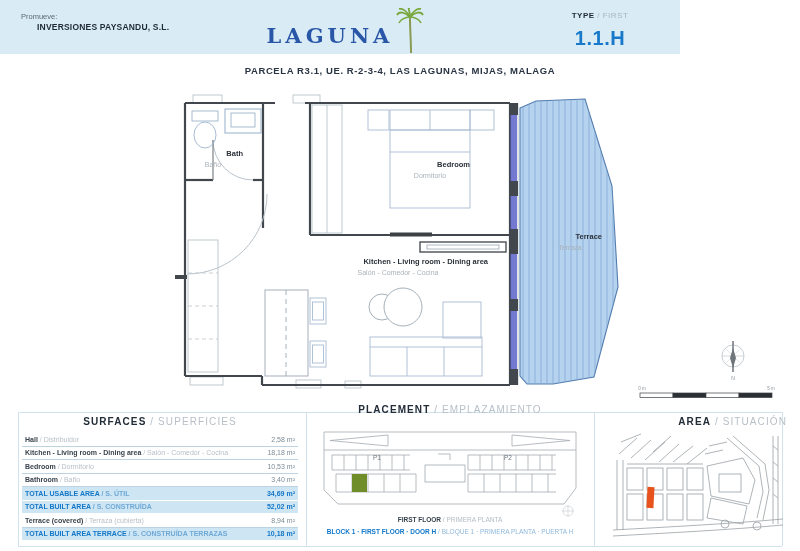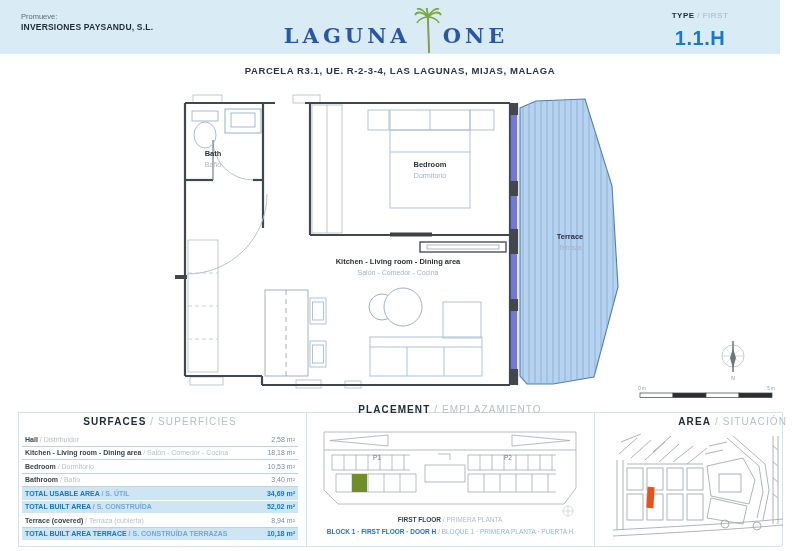--- a/index.html
+++ b/index.html
@@ -1,41 +1,41 @@
 <!DOCTYPE html>
 <html><head>
 <meta charset="utf-8">
 <style>
   html,body{margin:0;padding:0;}
   body{width:800px;height:551px;position:relative;background:#ffffff;
        font-family:"Liberation Sans",sans-serif;overflow:hidden;}
   svg text{font-family:"Liberation Sans",sans-serif;}
 
   
-  .header{position:absolute;left:0;top:0;width:780px;height:54px;background:#d9ecf6;}
+  .header{position:absolute;left:0;top:0;width:680px;height:54px;background:#d9ecf6;}
   .promoter{position:absolute;left:21px;top:12px;line-height:1.3;}
   .promoter-label{font-size:7.5px;color:#5d6873;}
-  .promoter-name{font-size:8.5px;font-weight:bold;color:#1f2a37;letter-spacing:.2px;}
+  .promoter-name{font-size:8.5px;font-weight:bold;color:#1f2a37;letter-spacing:.2px;margin-left:16px;}
   .logo{position:absolute;left:12px;right:0;top:2px;height:50px;display:flex;
         justify-content:center;align-items:flex-end;}
   .logo-word{font-family:"DejaVu Serif",serif;font-weight:bold;font-size:21px;
              color:#2a56a7;letter-spacing:4px;line-height:1;padding-bottom:6px;}
   .palm{margin:0 1px -2px 3px;}
   .type-block{position:absolute;right:30px;top:11px;width:100px;text-align:center;}
   .type-label{font-size:8px;font-weight:bold;color:#1d2936;letter-spacing:.5px;}
   .type-label .es{color:#a9b4bd;font-weight:normal;}
   .type-value{font-size:20px;font-weight:bold;color:#1879ca;margin-top:7px;letter-spacing:.5px;}
 
   .subtitle{position:absolute;top:65px;left:0;width:800px;text-align:center;
             font-size:9.5px;font-weight:bold;color:#2a3544;letter-spacing:.6px;}
 
   
   .plan{position:absolute;left:165px;top:86px;}
   .room-label{position:absolute;text-align:center;line-height:1.4;pointer-events:none;}
-  .room-label .en{font-size:7.5px;font-weight:bold;color:#2a3138;display:block;}
+  .room-label .en{font-size:7.5px;font-weight:bold;color:#2a3138;display:block;text-align:right;}
   .room-label .es{font-size:7px;color:#a9b2ba;display:block;}
   .lbl-bath{left:183px;top:149px;width:60px;}
   .lbl-bedroom{left:390px;top:160px;width:80px;}
   .lbl-living{left:308px;top:257px;width:180px;}
   .lbl-terrace{left:538px;top:232px;width:64px;}
 
   
   .divider-h{position:absolute;left:18px;top:412px;width:764px;height:1px;background:#cfe2ee;}
   .divider-h2{position:absolute;left:18px;top:546px;width:764px;height:1px;background:#cfe2ee;}
   .div-v{position:absolute;top:412px;height:134px;width:1px;background:#cfe2ee;}
@@ -77,21 +77,20 @@
     <svg class="palm" width="28" height="46" viewBox="0 0 28 46">
       <path d="M14,10 C14,22 15,32 15,45" stroke="#8a9a55" stroke-width="2" fill="none"></path>
       <path d="M14,9 C9,4 3,3 1,7" stroke="#7aa83f" stroke-width="1.8" fill="none"></path>
       <path d="M14,9 C11,3 6,0 3,1" stroke="#7aa83f" stroke-width="1.8" fill="none"></path>
       <path d="M14,9 C14,2 11,0 14,0" stroke="#7aa83f" stroke-width="1.8" fill="none"></path>
       <path d="M14,9 C17,3 22,0 25,1" stroke="#7aa83f" stroke-width="1.8" fill="none"></path>
       <path d="M14,9 C19,4 25,3 27,7" stroke="#7aa83f" stroke-width="1.8" fill="none"></path>
       <path d="M14,9 C9,9 4,12 3,15" stroke="#7aa83f" stroke-width="1.6" fill="none"></path>
       <path d="M14,9 C19,9 24,12 25,15" stroke="#7aa83f" stroke-width="1.6" fill="none"></path>
     </svg>
-    <span class="logo-word">ONE</span>
   </div>
   <div class="type-block">
     <div class="type-label"><span>TYPE</span><span class="es"> / FIRST</span></div>
     <div class="type-value">1.1.H</div>
   </div>
 </div>
 
 <div class="subtitle">PARCELA R3.1, UE. R-2-3-4, LAS LAGUNAS, MIJAS, MALAGA</div>
 
 <svg class="plan" width="625" height="326" viewBox="0 0 625 326">

